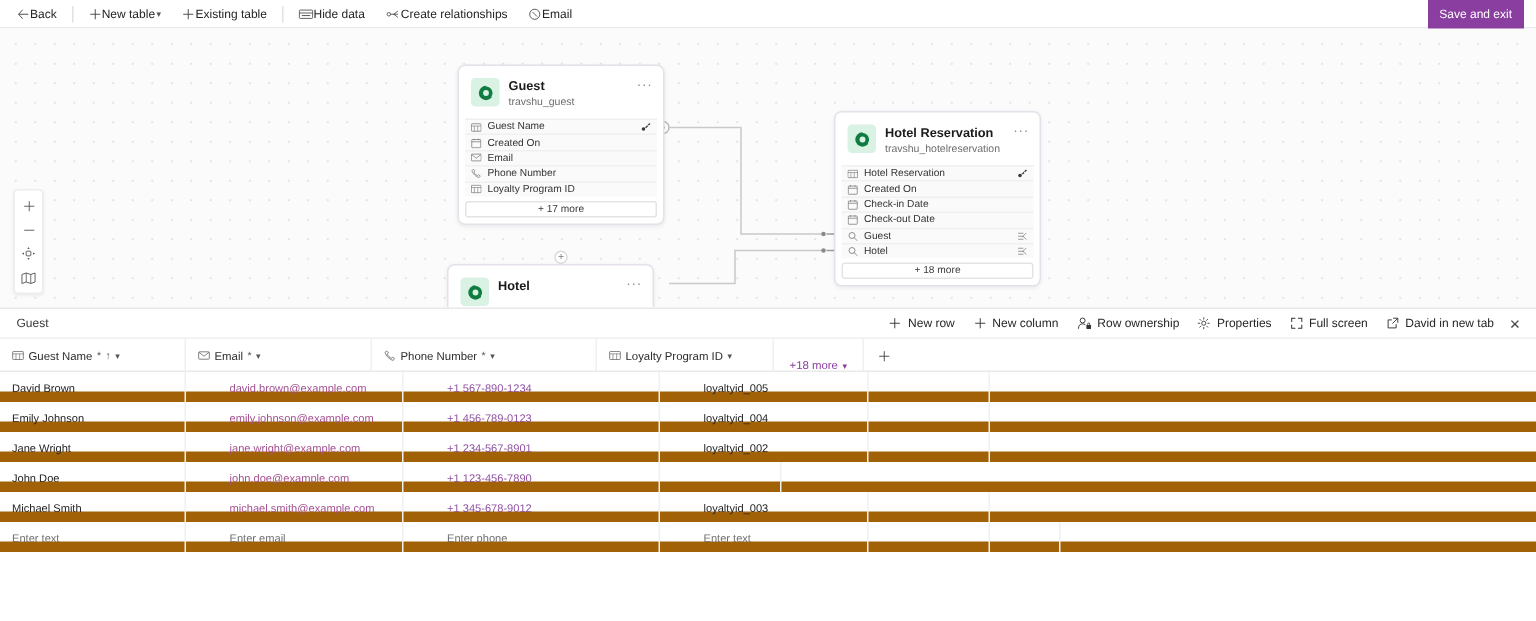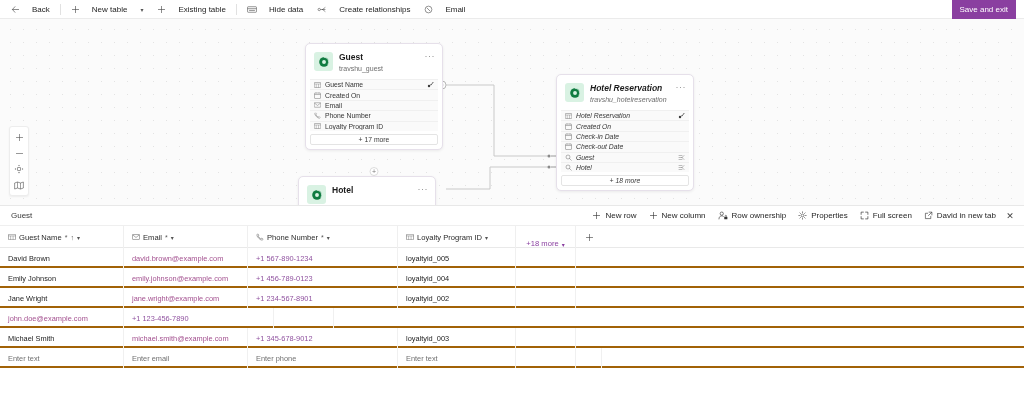--- a/index.html
+++ b/index.html
@@ -12,21 +12,21 @@
   }
   .app { position: relative; width: 1024px; height: 414px; }
 
   
   .cmdbar {
     position: absolute; top: 0; left: 0; width: 1024px; height: 19px;
     background: #ffffff; border-bottom: 1px solid #ebebeb;
     display: flex; align-items: center; padding: 0 4px;
   }
   .cmd {
-    display: flex; align-items: center; gap: 12px;
+    display: flex; align-items: center; gap: 0;
     height: 17px; padding: 0 7px; font-size: 8px; color: #242424;
     white-space: nowrap; cursor: pointer; border-radius: 2px; justify-content: flex-end;
   }
   .cmd .gl { font-size: 9px; color: #444; line-height: 1; display:flex; align-items:center; }
   .cmd .caret { font-size: 6px; color: #555; margin-left: 1px; }
   .cmd-sep { width: 1px; height: 11px; background: #e1e1e1; margin: 0 3px; }
   .spacer { flex: 1; }
   .save-btn {
     height: 25px; padding: 0 8px; display: flex; align-items: center;
     font-size: 8px; font-weight: 400; color: #fff; border-radius: 2px;
@@ -119,21 +119,21 @@
     display: flex; align-items: center; gap: 3px; padding: 0 8px;
     font-size: 7.6px; color: #2b2b2b; border-right: 1px solid #efefef;
     height: 22px; cursor: pointer; white-space: nowrap;
   }
   .gh .req { color: #5a5a5a; font-size: 7px; }
   .gh .sort { font-size: 7px; color: #555; }
   .gh .chev { font-size: 6px; color: #555; }
   .gh.more-col { color: #8a3fa0; border-right: 1px solid #efefef; justify-content:center;align-items:flex-end; }
   .gh.add-col { justify-content: center; color: #444; font-size: 9px; border-right: none; }
 
-  .grow { display: flex; height: 20px; border-bottom: 2px solid #a16207; }
+  .grow { display: flex; height: 20px; border-bottom: 7px solid #a16207; gap: 21px; }
   .gc {
     display: flex; align-items: center; padding: 0 8px; height: 20px;
     font-size: 7.4px; color: #222; border-right: 1px solid #f0f0f0;
     white-space: nowrap; overflow: hidden; text-overflow: ellipsis;
   }
   .gc.link { color: #a3508f; }
   .gc.ph { color: #8e4f9e; }
   .grow.newrow .gc { color: #6f6f6f; }
 
   .c1 { width: 124px; } .c2 { width: 124px; } .c3 { width: 150px; }
@@ -330,21 +330,21 @@
               <path d="M0.5 3.5 H13.5 M4.5 3.5 V10.5 M9 3.5 V10.5" stroke="#666" stroke-width="0.7"></path>
             </svg>
         </span>
         <span class="fname">Loyalty Program ID</span>
       </div>
 
       <div class="more-btn">+ 17 more</div>
     </div>
     <div class="card-addbtn" style="left:374px; top:148px;">+</div>
 
-    <div class="card" id="card-hotelres" style="left:556px; top:55px; width:138px;font-style:italic;">
+    <div class="card" id="card-hotelres" style="left:556px; top:55px; width:138px;">
       <div class="card-head">
         <div class="card-logo">
           <svg width="12" height="12" viewBox="0 0 16 16">
               <circle cx="8" cy="8" r="6.4" fill="#107c41"></circle>
               <circle cx="8" cy="8" r="2.6" fill="#d9f2e3"></circle>
               <path d="M8 1.6 A6.4 6.4 0 0 1 13.2 11.6" fill="none" stroke="#d9f2e3" stroke-width="1.1"></path>
             </svg>
         </div>
         <div class="card-titles">
           <div class="card-title">Hotel Reservation</div>
@@ -607,20 +607,21 @@
           </div>
           <div class="grow">
             <div class="gc c1">Jane Wright</div>
             <div class="gc c2 link">jane.wright@example.com</div>
             <div class="gc c3 ph">+1 234-567-8901</div>
             <div class="gc c4">loyaltyid_002</div>
             <div class="gc c5"></div>
             <div class="gc c6" style="border-right: none;"></div>
           </div>
           <div class="grow">
+            <div class="gc c1">John Doe</div>
             <div class="gc c2 link">john.doe@example.com</div>
             <div class="gc c3 ph">+1 123-456-7890</div>
             <div class="gc c5"></div>
             <div class="gc c6" style="border-right: none;"></div>
           </div>
           <div class="grow">
             <div class="gc c1">Michael Smith</div>
             <div class="gc c2 link">michael.smith@example.com</div>
             <div class="gc c3 ph">+1 345-678-9012</div>
             <div class="gc c4">loyaltyid_003</div>

